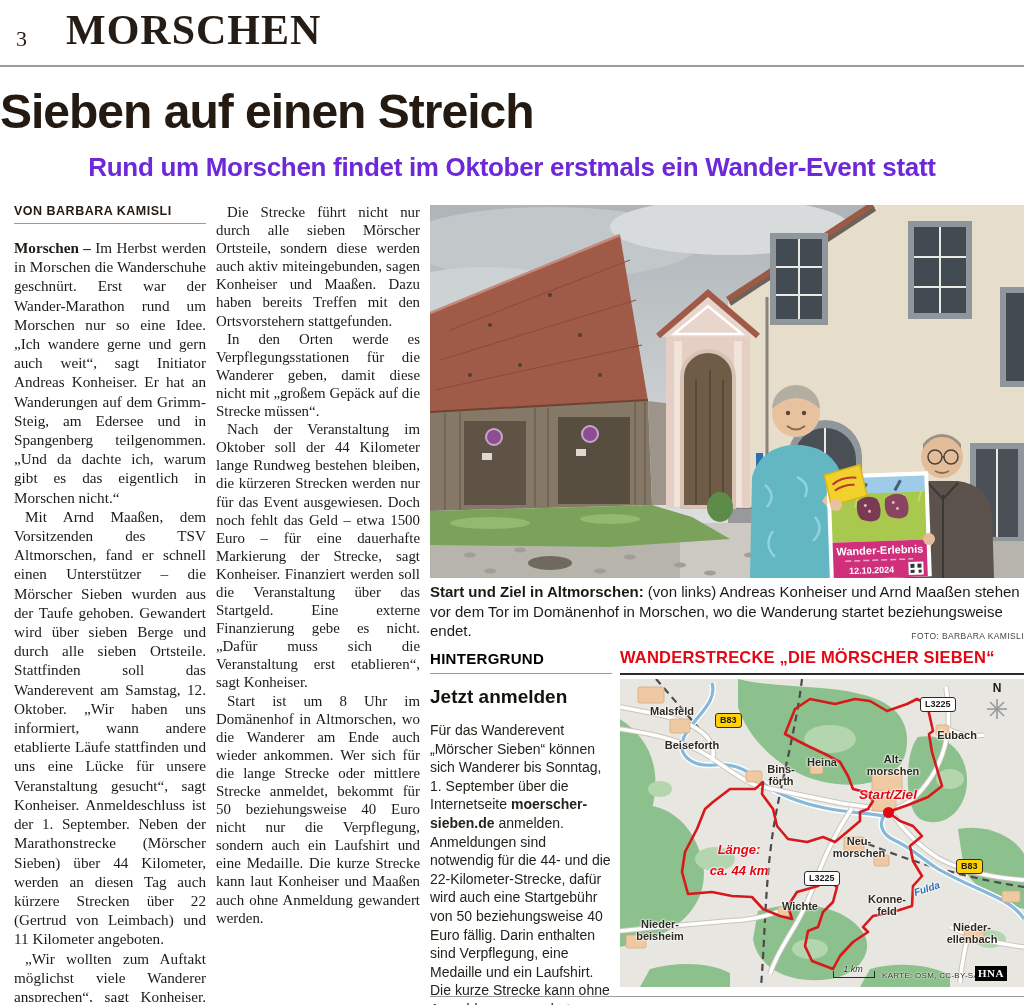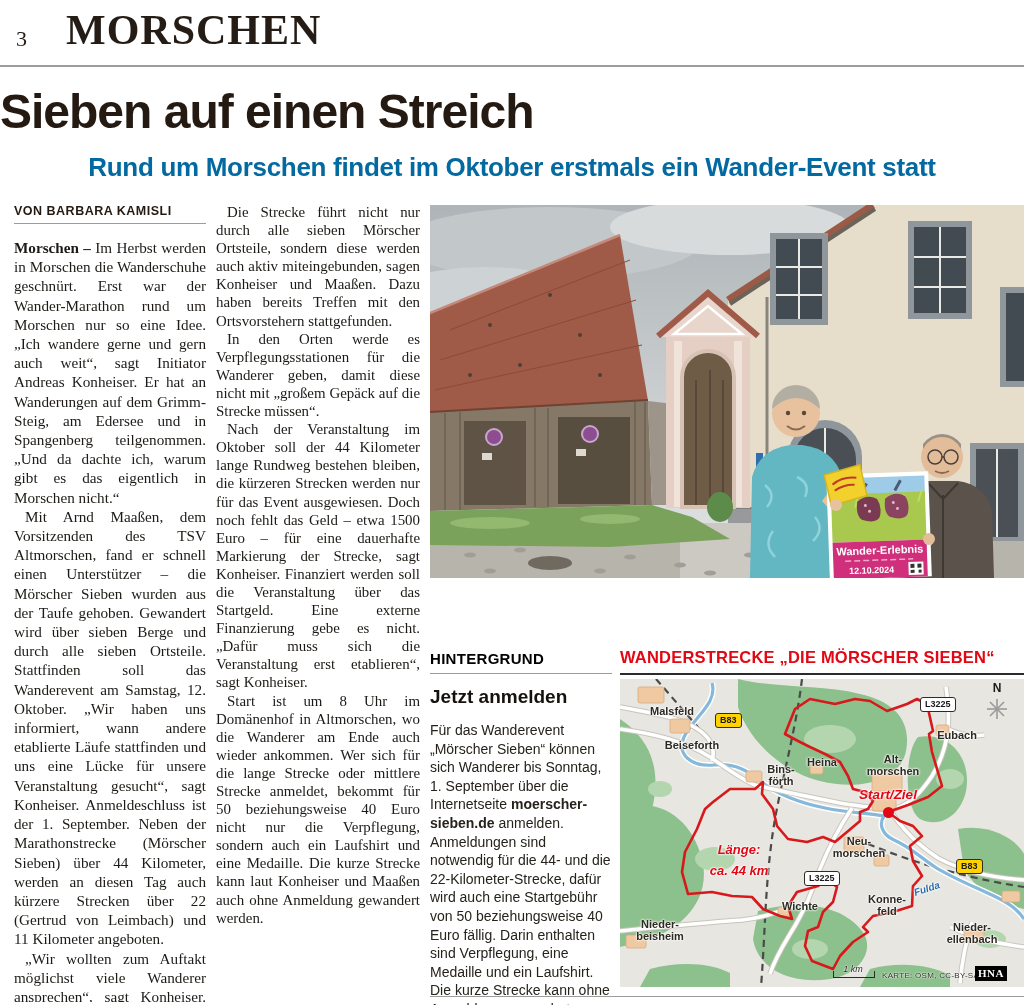--- a/index.html
+++ b/index.html
@@ -9,21 +9,21 @@
   
   .pagenum{position:absolute;left:16px;top:26px;font:22px "Liberation Serif",serif;color:#241c15;}
   .sectiontitle{position:absolute;left:66px;top:6px;font:bold 42px "Liberation Serif",serif;
                 color:#241c15;letter-spacing:1px;}
   .headrule{position:absolute;left:0;top:65px;width:1024px;height:2px;background:#9c9c9c;}
 
   
   .headline{position:absolute;left:0;top:86px;width:1024px;
             font:bold 48px/52px "Liberation Sans",sans-serif;letter-spacing:-1px;color:#241a12;}
   .subheadline{position:absolute;left:0;top:152px;width:1024px;text-align:center;
-               font:bold 26px/30px "Liberation Sans",sans-serif;letter-spacing:-.3px;color:#0369a1;}
+               font:bold 26px/30px "Liberation Sans",sans-serif;letter-spacing:-.3px;color:#6d28d9;}
   .byline{position:absolute;left:14px;top:204px;font:bold 12.5px "Liberation Sans",sans-serif;
           letter-spacing:.5px;color:#241a12;}
   .bylinerule{position:absolute;left:14px;top:223px;width:192px;height:1px;background:#9c9c9c;}
 
   
   .bodycol{position:absolute;font:15.2px/19.2px "Liberation Serif",serif;color:#1d1a16;
            text-align:justify;hyphens:auto;-webkit-hyphens:auto;overflow:hidden;}
   .bodycol p{margin:0;}
   .bodycol p.ind{text-indent:11px;}
   #col1{left:14px;top:238px;width:192px;height:764px;}
@@ -267,20 +267,24 @@
         <rect x="479" y="366" width="4" height="3" fill="#333"></rect>
           <rect x="487" y="366" width="3" height="3" fill="#333"></rect>
         <polygon points="396,268 432,259 438,290 402,299" fill="#f2d12c" stroke="#d4b520" stroke-width="1.5"></polygon>
         <path d="M404,278 q10,-8 24,-6 m-22,12 q10,-6 20,-5" stroke="#c0392b" stroke-width="2" fill="none"></path>
       </g>
       <circle cx="406" cy="300" r="6" fill="#e8c29f"></circle>
       <circle cx="499" cy="334" r="6" fill="#e3bd9a"></circle>
     </svg>
   </div>
 
+  <div id="caption">
+    <b>Start und Ziel in Altmorschen:</b><span> (von links) Andreas Konheiser und Arnd Maaßen stehen vor dem Tor im Domänenhof in Morschen, wo die Wanderung startet beziehungsweise endet.</span>
+    <span class="credit">FOTO: BARBARA KAMISLI</span>
+  </div>
 
   <div id="hintergrund">
     <div class="kicker">HINTERGRUND</div>
     <div class="hg-rule"></div>
     <div class="hg-title">Jetzt anmelden</div>
     <div class="hg-body">
       <span>Für das Wanderevent „Mörscher Sieben“ können sich Wanderer bis Sonntag, 1. September über die Internetseite </span><span class="site">moerscher-sieben.de</span><span> anmelden. Anmeldungen sind notwendig für die 44- und die 22-Kilometer-Strecke, dafür wird auch eine Startgebühr von 50 beziehungsweise 40 Euro fällig. Darin enthalten sind Verpflegung, eine Medaille und ein Laufshirt. Die kurze Strecke kann ohne Anmeldung gewandert werden.</span>
       
     </div>
   </div>

